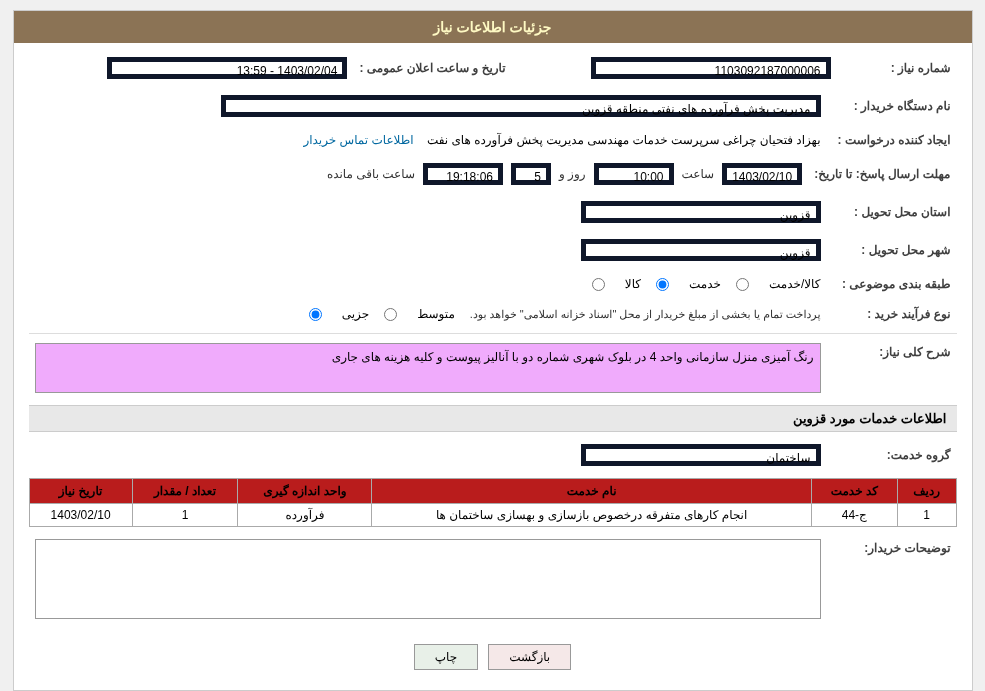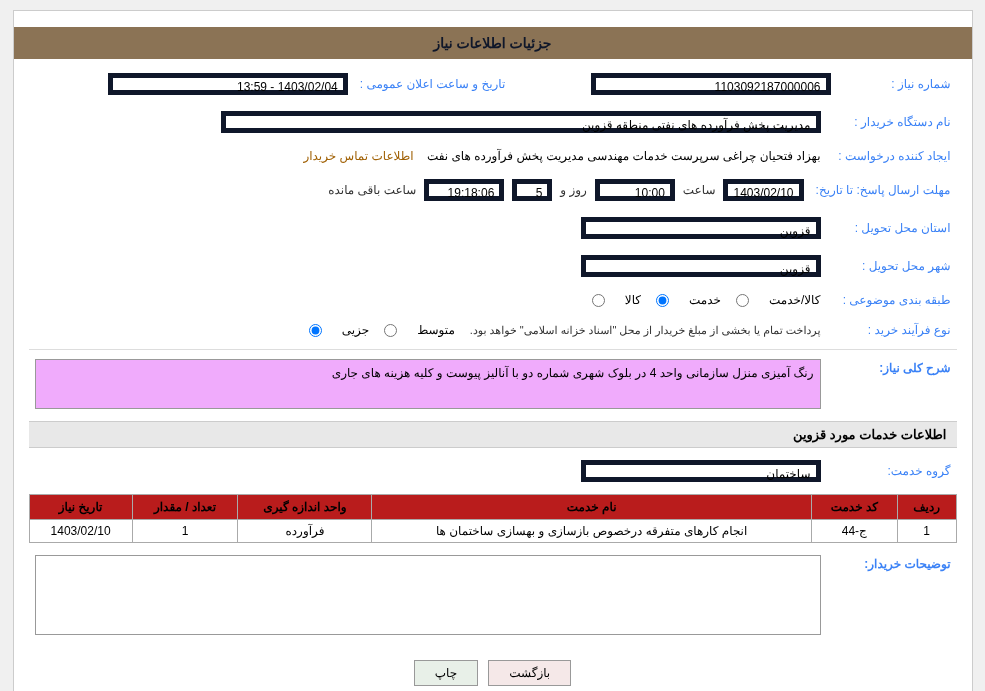--- a/index.html
+++ b/index.html
@@ -11,45 +11,44 @@
       padding: 10px;
     }
     .main-container {
       background: #fff;
       border: 1px solid #ccc;
       max-width: 960px;
       margin: 0 auto;
     }
     .page-header {
       background: #8B7355;
-      color: #0f172a;
+      color: #fef9c3;
       text-align: center;
       padding: 8px 10px;
       font-size: 14px;
       font-weight: bold;
-      margin-top: 16px;
     }
     .content {
       padding: 10px 15px;
     }
     .info-table {
       width: 100%;
       border-collapse: collapse;
       margin-bottom: 8px;
     }
     .info-table td {
       padding: 4px 6px;
       vertical-align: middle;
       font-size: 12px;
     }
     .label-cell {
-      color: #3b82f6;
+      color: #404040;
       white-space: nowrap;
       text-align: right;
-      font-weight: normal;
+      font-weight: bold;
       width: 120px;
     }
     .value-cell {
       text-align: right;
     }
     .input-box {
       border: 5px solid #0f172a;
       background: #fff;
       padding: 2px 5px;
       display: inline-block;
@@ -58,21 +57,21 @@
       vertical-align: middle;
       text-align: right;
     }
     .input-box-medium {
       min-width: 240px;
     }
     .input-box-small {
       min-width: 80px;
     }
     .link-blue {
-      color: #a16207;
+      color: #0369a1;
       text-decoration: none;
     }
     .section-title {
       background: #e8e8e8;
       border-top: 1px solid #ccc;
       border-bottom: 1px solid #ccc;
       padding: 5px 10px;
       font-weight: bold;
       font-size: 13px;
       margin: 8px 0;

